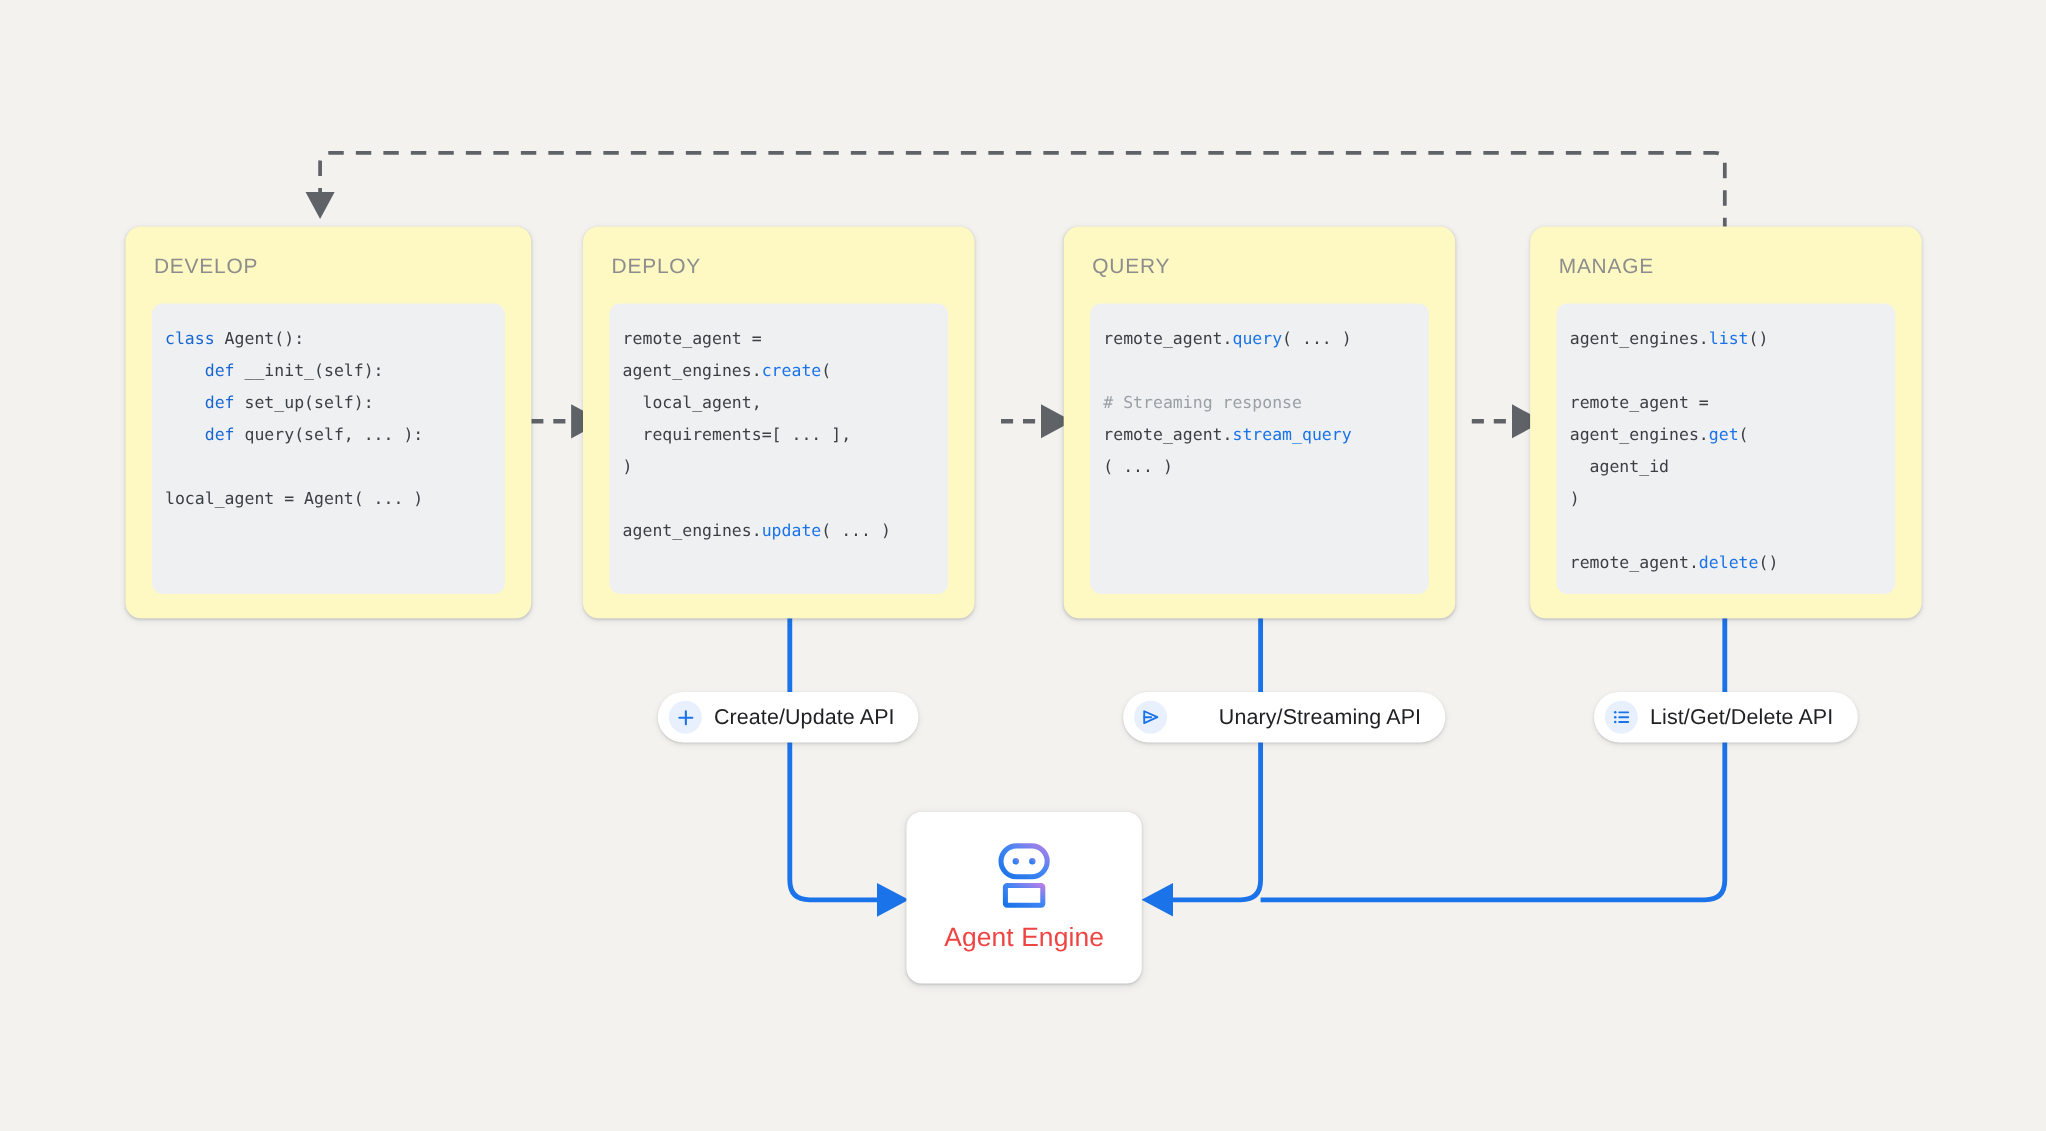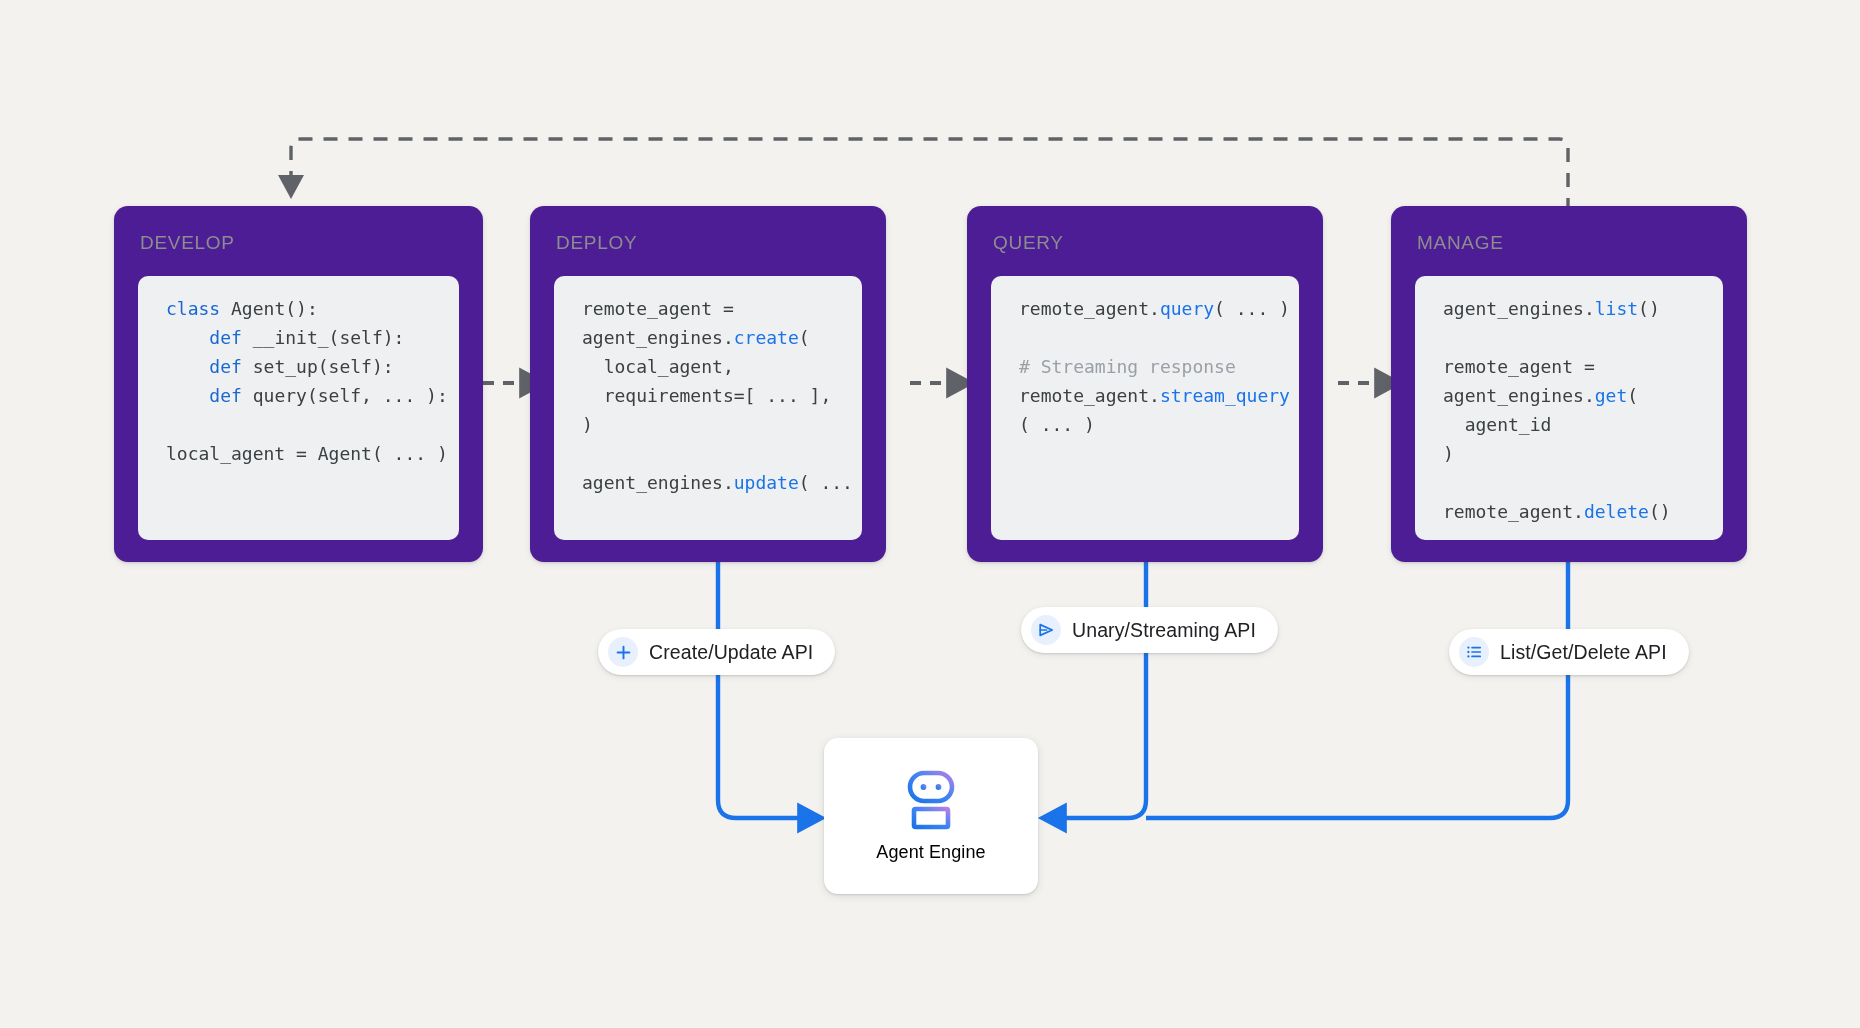--- a/index.html
+++ b/index.html
@@ -25,45 +25,45 @@
     position: absolute;
     left: 0; top: 0;
     width: 1860px;
     height: 1028px;
     pointer-events: none;
     z-index: 1;
   }
   
   .stage-card {
     position: absolute;
-    background: #4c1d95;
+    background: #fef9c3;
     border-radius: 14px;
     box-shadow: 0 1px 2px rgba(60,64,67,.16), 0 2px 6px rgba(60,64,67,.10);
     z-index: 3;
     box-sizing: border-box;
     padding: 26px 24px 22px 24px;
     display: flex;
     flex-direction: column;
     justify-content: center;
   }
   .stage-title {
     font-size: 19px;
     letter-spacing: 0.7px;
     color: #8d8d8d;
     font-weight: 400;
     margin: 0 0 22px 2px;
     white-space: nowrap;
   }
   .code-block {
     background: #eef0f1;
     border-radius: 10px;
-    padding: 18px 18px 18px 28px;
+    padding: 18px 18px 18px 12px;
     flex: 1;
     font-family: "DejaVu Sans Mono", "Liberation Mono", monospace;
-    font-size: 18px;
+    font-size: 15px;
     line-height: 29px;
     color: #3c4043;
     white-space: pre;
     overflow: hidden;
   }
   .kw { color: #1967d2; }
   .fn { color: #1a73e8; }
   .cm { color: #9aa0a6; }
 
   
@@ -106,22 +106,22 @@
     background: #ffffff;
     border-radius: 14px;
     box-shadow: 0 1px 2px rgba(60,64,67,.18), 0 2px 8px rgba(60,64,67,.12);
     z-index: 4;
     display: flex;
     flex-direction: column;
     align-items: center;
     justify-content: center;
   }
   #agent-engine .ae-label {
-    font-size: 18px;
-    color: #000000;
+    font-size: 24px;
+    color: #ef4444;
     margin-top: 8px;
     letter-spacing: .1px;
   }
 </style>
 </head>
 <body>
 
 <div id="stage">
 
   <svg id="wires" viewBox="0 0 1860 1028" width="1860" height="1028">
@@ -199,21 +199,21 @@
 
   <div class="api-pill" style="left:598px; top:629px;">
     <span class="pill-icon">
       <svg width="17" height="17" viewBox="0 0 17 17" aria-hidden="true">
         <path d="M8.5 2.6 V14.4 M2.6 8.5 H14.4" stroke="#1a73e8" stroke-width="1.9" stroke-linecap="round"></path>
       </svg>
     </span>
     <span class="pill-label">Create/Update API</span>
   </div>
 
-  <div class="api-pill" style="left:1021px; top:607px;">
+  <div class="api-pill" style="left:1021px; top:629px;gap:36px;">
     <span class="pill-icon">
       <svg width="18" height="18" viewBox="0 0 18 18" aria-hidden="true">
         <path d="M3.2 3.6 L15.2 9 L3.2 14.4 Z" fill="none" stroke="#1a73e8" stroke-width="1.7" stroke-linejoin="round"></path>
         <path d="M3.2 9 H9.6" stroke="#1a73e8" stroke-width="1.7" stroke-linecap="round"></path>
       </svg>
     </span>
     <span class="pill-label">Unary/Streaming API</span>
   </div>
 
   <div class="api-pill" style="left:1449px; top:629px;">

